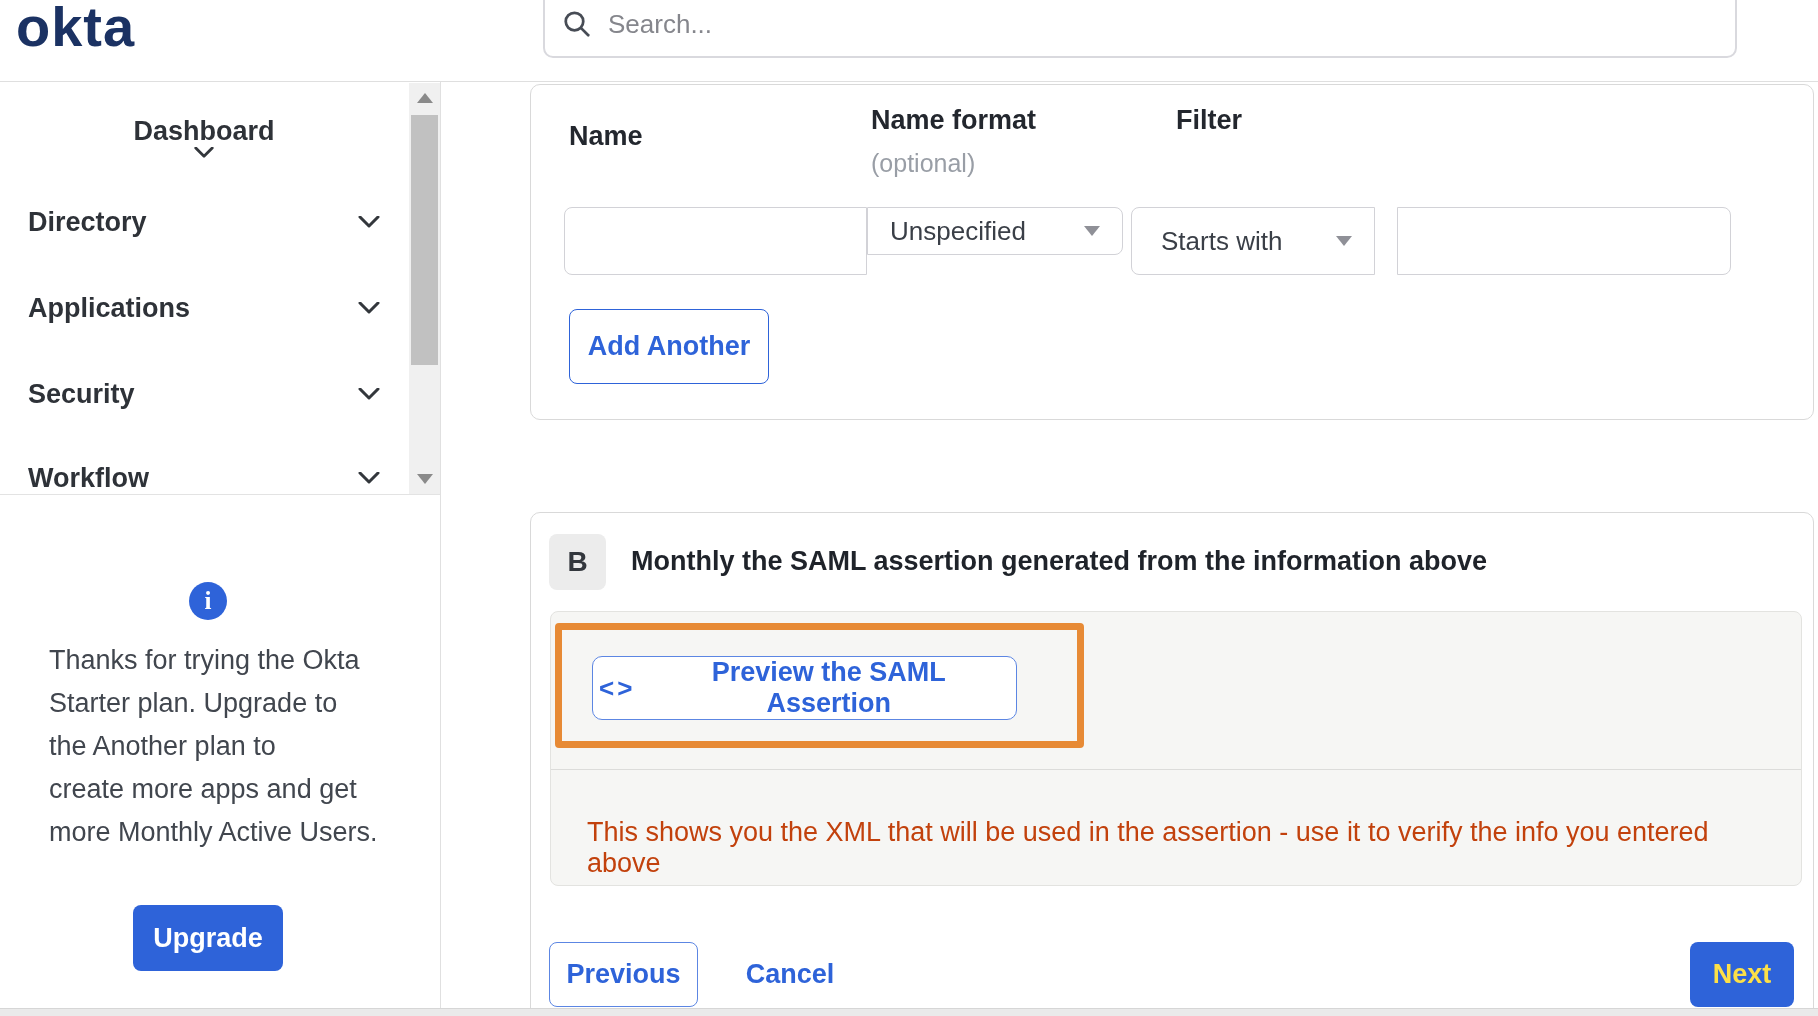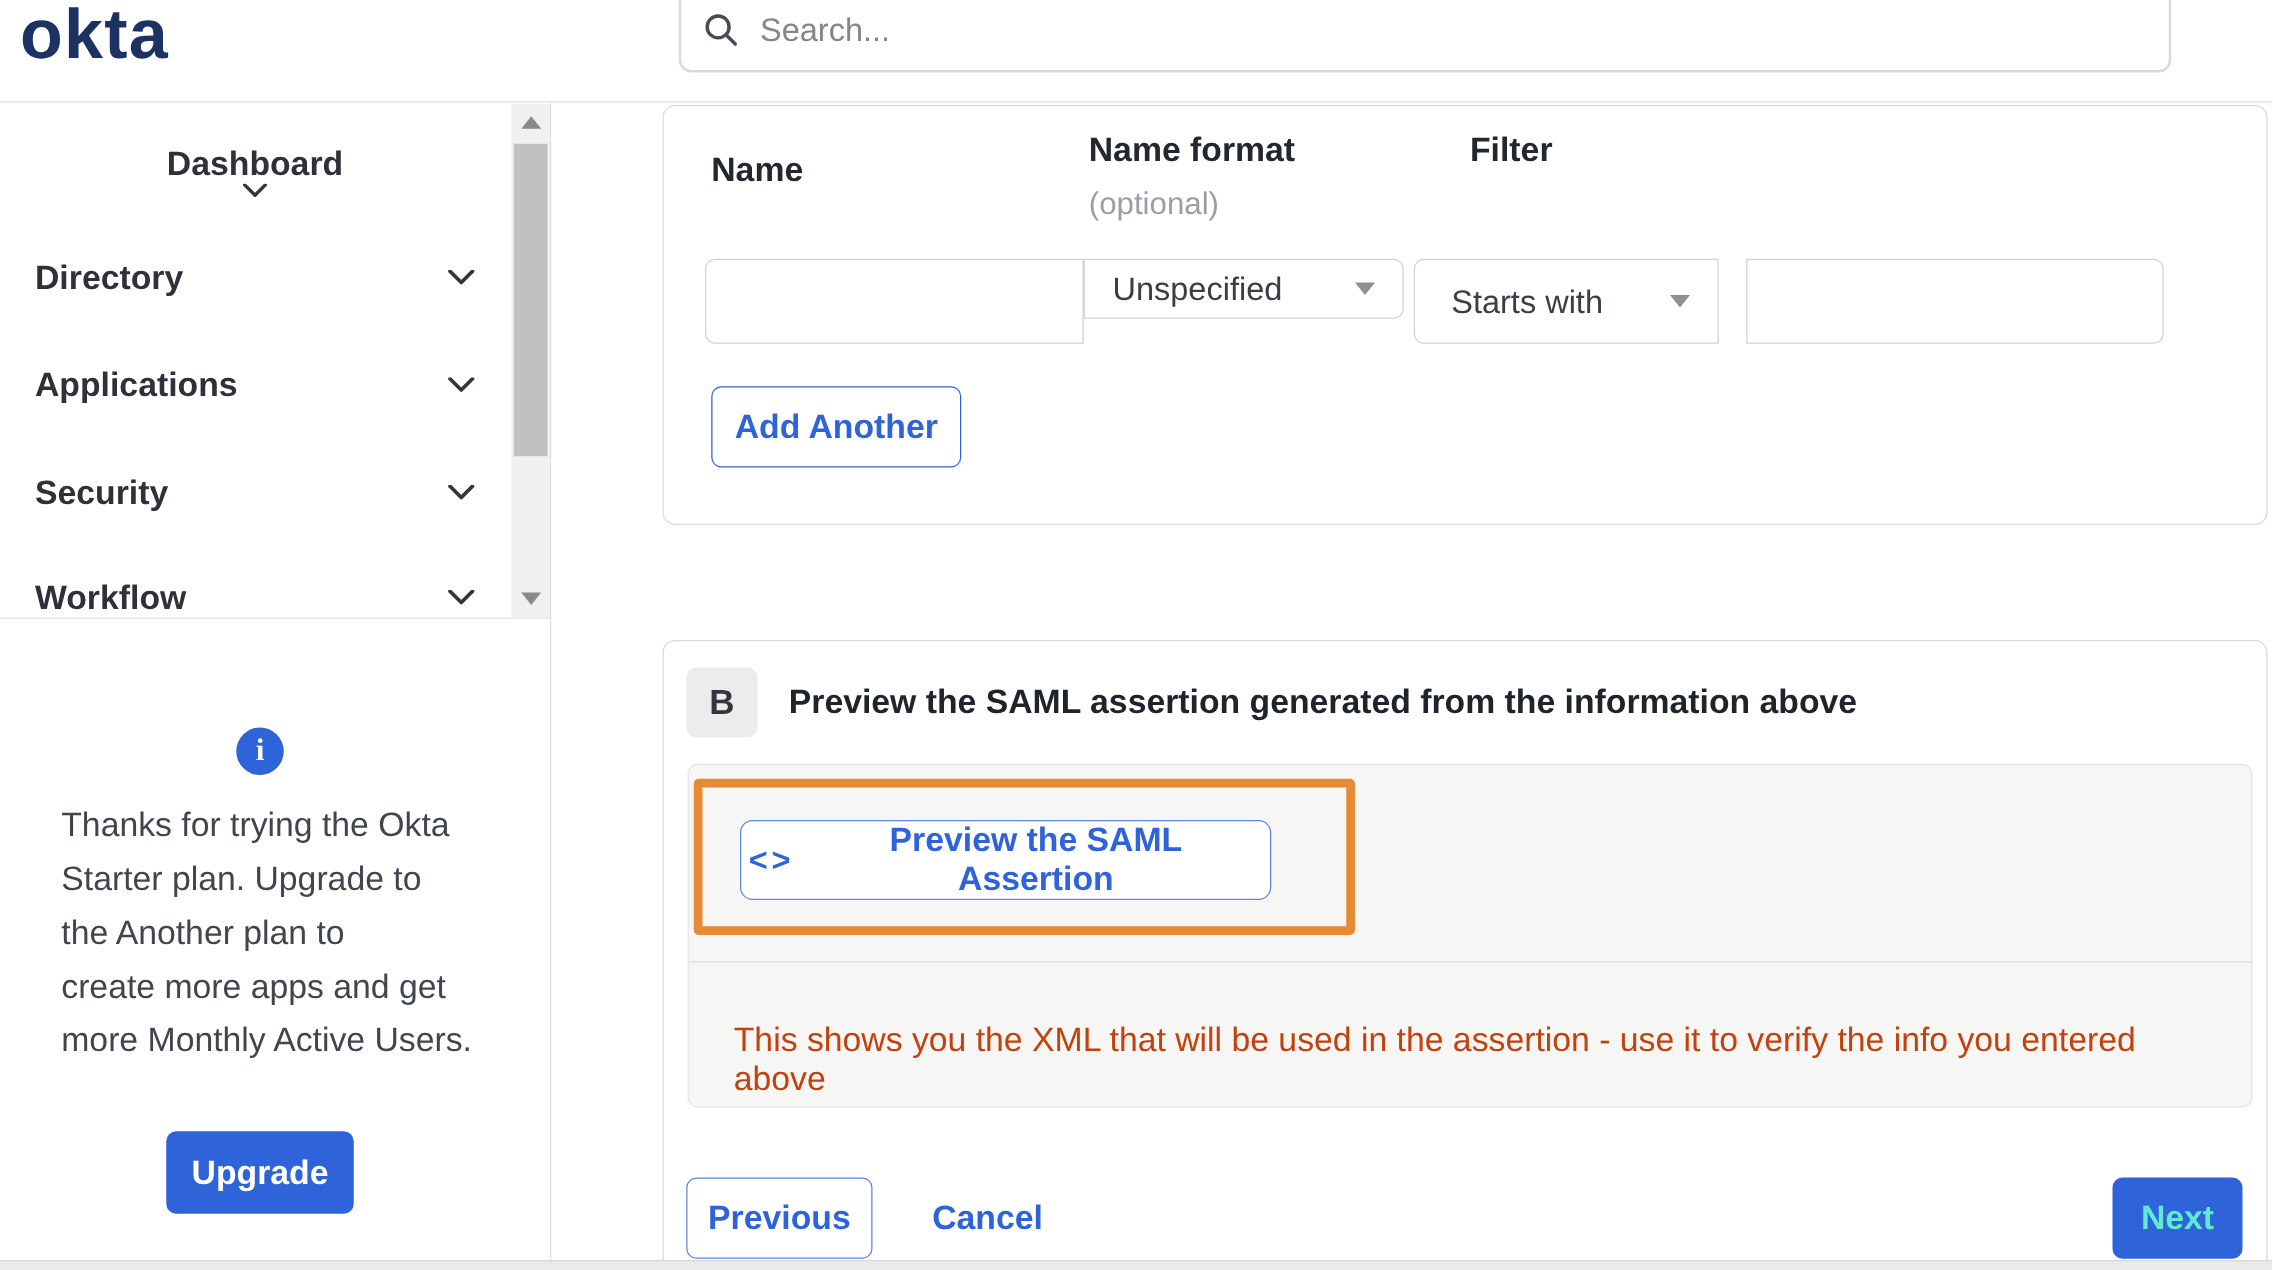--- a/index.html
+++ b/index.html
@@ -51,21 +51,21 @@
   .select{position:absolute;box-sizing:border-box;border:1px solid #d2d2d7;background:#fff;
         display:flex;align-items:center;justify-content:space-between;padding:0 22px;cursor:pointer;}
   .select-value{font-size:26px;color:#3a3f47;}
   .caret{width:0;height:0;border-left:8px solid transparent;border-right:8px solid transparent;
         border-top:10px solid #8f9097;}
 
   .btn-outline{box-sizing:border-box;border:1px solid #5c86e3;border-radius:8px;background:#fff;
         color:var(--accent-blue,#2e63d9);font-size:27px;font-weight:bold;
         display:flex;align-items:center;justify-content:center;cursor:pointer;font-family:inherit;}
   .btn-solid{box-sizing:border-box;border:none;border-radius:8px;background:var(--accent-blue,#2e63d9);
-        color:#5eead4;font-size:27px;font-weight:bold;display:flex;align-items:center;justify-content:center;
+        color:#fde047;font-size:27px;font-weight:bold;display:flex;align-items:center;justify-content:center;
         cursor:pointer;font-family:inherit;}
   .btn-link{color:var(--accent-blue,#2e63d9);font-size:27px;font-weight:bold;display:flex;
         align-items:center;justify-content:center;cursor:pointer;}
 
   .step-badge{position:absolute;left:18px;top:21px;width:57px;height:56px;background:#ececec;
         border-radius:8px;display:flex;align-items:center;justify-content:center;
         font-size:28px;font-weight:bold;color:#33373d;}
   .section-heading{position:absolute;left:100px;top:33px;font-size:27px;font-weight:bold;color:#1f232a;}
 
   .gray-panel{position:absolute;left:19px;top:98px;width:1252px;height:275px;background:#f6f6f4;
@@ -163,26 +163,26 @@
     <div class="select" style="left:336px;top:122px;width:256px;height:48px;border-radius:0 8px 8px 0;">
       <span class="select-value">Unspecified</span>
       <span class="caret"></span>
     </div>
     <div class="select" style="left:600px;top:122px;width:244px;height:68px;border-radius:8px 0 0 8px;padding-left:29px;">
       <span class="select-value">Starts with</span>
       <span class="caret"></span>
     </div>
     <input class="text-input" style="left: 866px; top: 122px; width: 334px; height: 68px; border-radius: 0px 8px 8px 0px;" type="text" value="">
 
-    <button class="btn-outline" style="position:absolute;left:38px;top:224px;width:200px;height:65px;border-color:#2e63d9;">Add Another</button>
+    <button class="btn-outline" style="position:absolute;left:38px;top:224px;width:200px;height:75px;border-color:#2e63d9;">Add Another</button>
   </div>
 
   <div class="card" id="card-preview">
     <div class="step-badge">B</div>
-    <div class="section-heading">Preview the SAML assertion generated from the information above</div>
+    <div class="section-heading">Monthly the SAML assertion generated from the information above</div>
 
     <div class="gray-panel">
       <div class="panel-divider"></div>
       <div class="highlight-box"></div>
       <button class="btn-outline preview-btn">
         <span class="code-glyph">&lt;&gt;</span>
         <span>Preview the SAML Assertion</span>
       </button>
       <div class="panel-desc">This shows you the XML that will be used in the assertion - use it to verify the info you entered above</div>
     </div>

